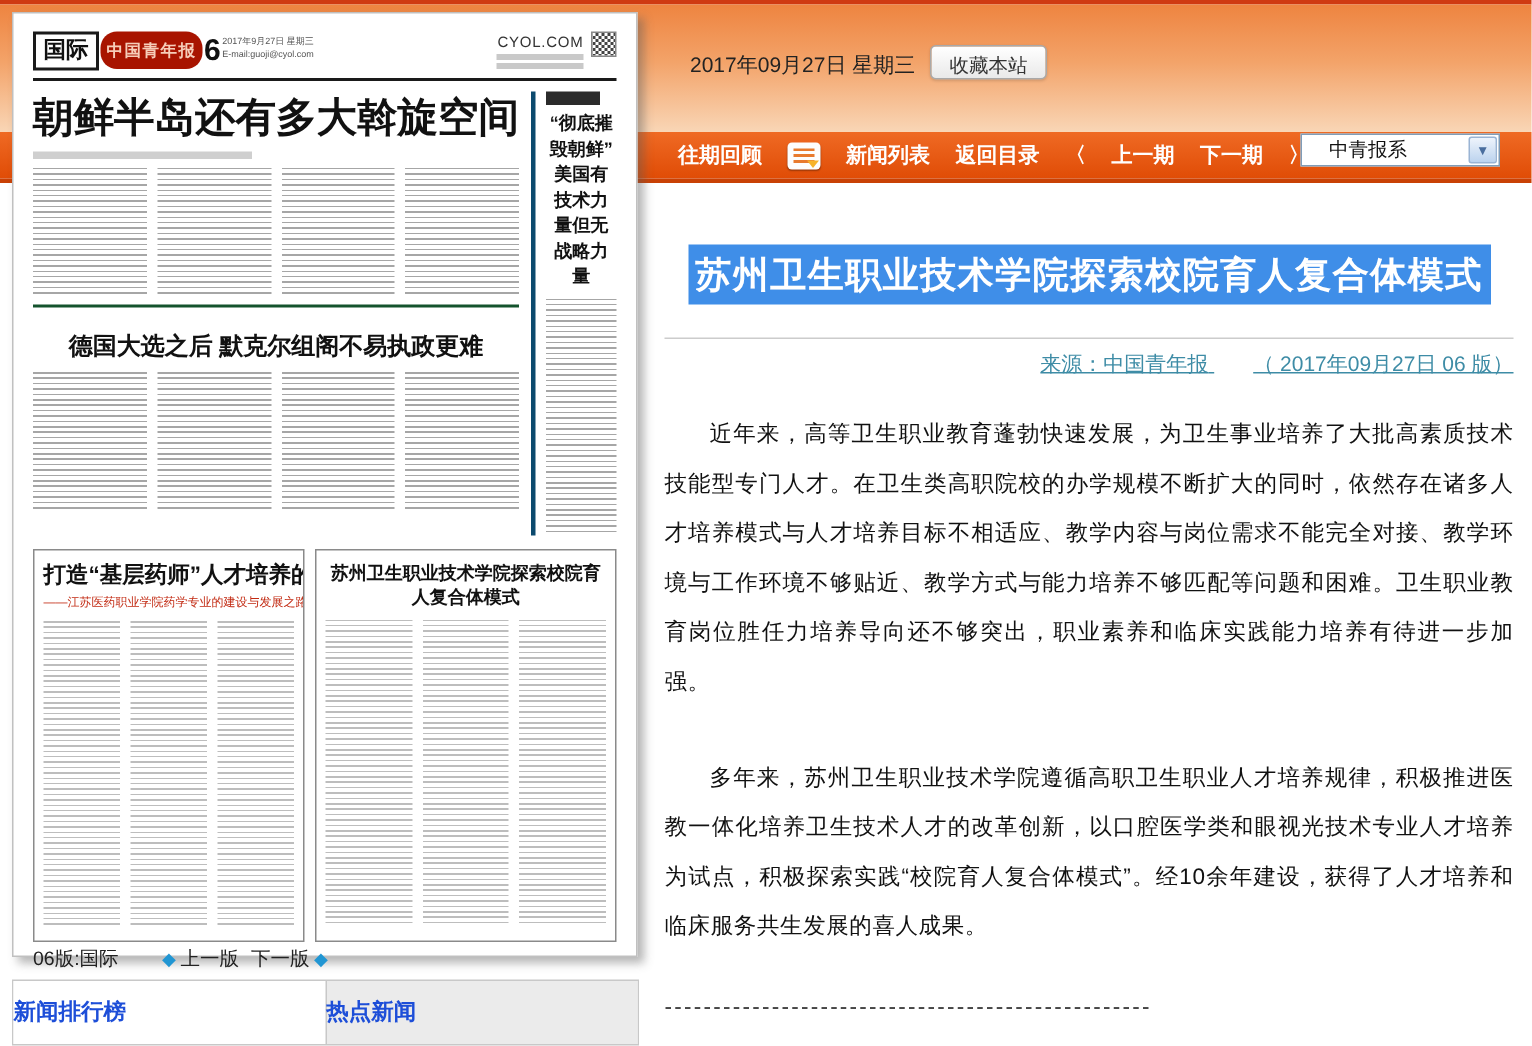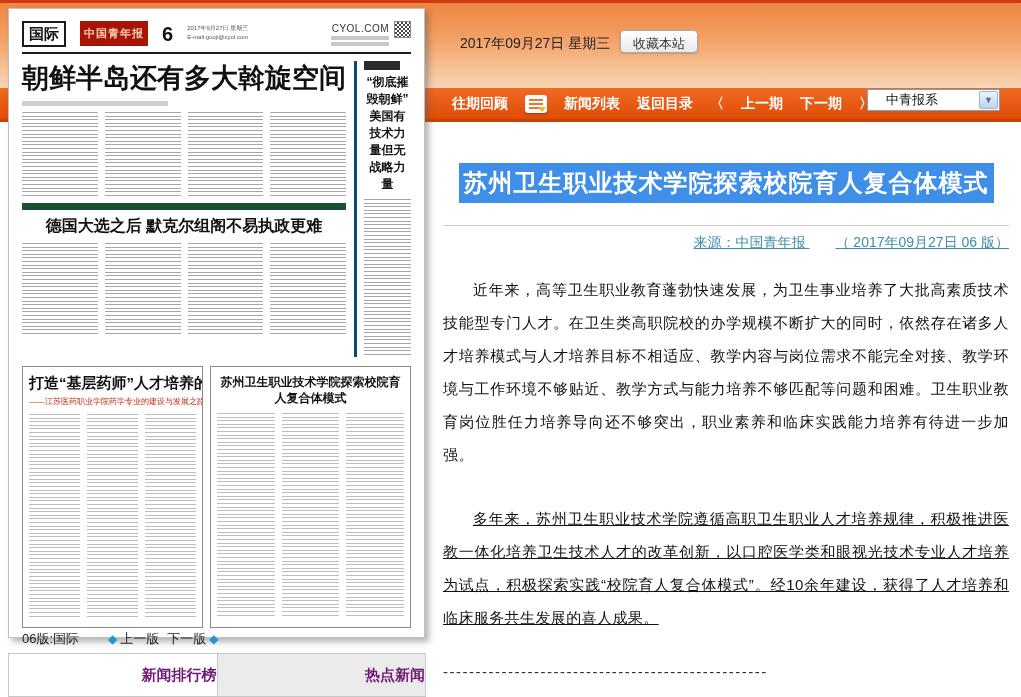--- a/index.html
+++ b/index.html
@@ -73,58 +73,58 @@
     display:inline-block; background:#3f8ee8; color:#fff;
     font-size:24px; font-weight:bold; letter-spacing:1px; padding:4px 5px;
   }
   .art-hr { margin-top:22px; border-top:1px solid #ccc; }
   .art-source { margin-top:8px; text-align:right; font-size:14px; color:#3e8ca6;text-decoration:underline; }
   .art-source .issue { margin-left:26px; }
   .art-body p {
     margin-top:21px; font-size:15px; line-height:33px; letter-spacing:.4px;
     text-align:justify; text-indent:2em; color:#111;
   }
-  .art-body p.gap { margin-top:31px;text-decoration:underline; }
+  .art-body p.gap { margin-top:31px; }
   .art-sep {
     margin-top:29px; font-size:15px; color:#333; letter-spacing:1.5px;
     white-space:nowrap; overflow:hidden;
   }
   
   .paper-card {
     position:absolute; left:8px; top:8px; width:417px; height:630px;
     background:#fff; border:1px solid #c0c0c0;
     box-shadow:4px 4px 6px rgba(90,90,90,.45); padding:12px 13px; z-index:5;
   }
   .sim { background-image:repeating-linear-gradient(to bottom,#a6a6a6 0,#a6a6a6 1px,transparent 1px,transparent 3.6px); }
   .sim-light { background-image:repeating-linear-gradient(to bottom,#bdbdbd 0,#bdbdbd 1px,transparent 1px,transparent 3.6px); }
   .colrow { display:flex; gap:7px; }
   .colrow > div { flex:1; }
-  .np-header { display:flex; align-items:flex-start; gap:14px; border-bottom:2px solid #1a1a1a; padding-bottom:5px; }
+  .np-header { display:flex; align-items:flex-start; gap:1px; border-bottom:2px solid #1a1a1a; padding-bottom:5px; }
   .np-section { font-size:15px; font-weight:900; color:#111; border:2px solid #1a1a1a; padding:3px 5px; line-height:16px; }
   .np-masthead {
     background:#a81400; color:#f6cdb9; font-size:11px; font-weight:bold;
-    padding:5px 4px; letter-spacing:1px; font-family:"Liberation Serif","DejaVu Serif",serif;
+    padding:5px 4px; letter-spacing:1px; font-family:"Liberation Serif","DejaVu Serif",serif;border-radius:11px;
   }
   .np-page6 { font-size:20px; font-weight:900; color:#111; line-height:26px; }
   .np-tiny { font-size:6px; color:#555; line-height:9px; padding-top:3px; }
   .np-spacer { flex:1; }
   .np-topright { display:flex; align-items:flex-start; gap:5px; }
   .np-trtext { text-align:right; padding-top:2px; }
   .np-trtext .micro { width:58px; height:4px; margin:2px 0 0 auto; background:#c9c9c9; }
   .np-site { font-size:10px; font-weight:normal; color:#333; letter-spacing:.5px; }
   .np-qr {
     width:17px; height:17px; border:1px solid #888;
     background:repeating-conic-gradient(#444 0 25%, #fff 0 50%); background-size:4px 4px;
   }
   .np-main { display:flex; gap:8px; margin-top:7px; }
   .np-left { flex:2.05; }
   .np-headline { font-size:27px; font-weight:900; color:#111; letter-spacing:0; line-height:34px; white-space:nowrap; }
   .np-byline { width:45%; height:5px; background:#cfcfcf; margin:6px 0 6px 0; }
   .np-cols1 { height:84px; }
-  .np-mid { border-top:7px solid #14532d; margin-top:7px; padding-top:6px; }
+  .np-mid { border-top:2px solid #14532d; margin-top:7px; padding-top:16px; }
   .np-mid-headline { font-size:16px; font-weight:900; color:#111; text-align:center; white-space:nowrap; }
   .np-cols2 { height:92px; margin-top:6px; }
   .np-right { flex:1; border-left:3px solid #0c4a6e; padding-left:7px; }
   .np-tag { width:36px; height:9px; background:#2b2b2b; margin-bottom:4px; }
   .np-side-h { font-size:12px; font-weight:900; color:#111; text-align:center; line-height:17px; }
   .np-side-sim { height:158px; margin-top:6px; }
   .np-boxes { display:flex; gap:7px; margin-top:9px; height:262px; }
   .np-box { border:1px solid #8a8a8a; padding:7px 6px; overflow:hidden; }
   .np-box1 { flex:1; }
   .np-box2 { flex:1.12; }
@@ -135,22 +135,22 @@
   .np-footer { margin-top:2px; display:flex; align-items:center; font-size:13px; color:#222; }
   .np-footer .pg { margin-right:26px; }
   .np-footer .dia { color:#2196d3; font-size:12px; margin:0 3px; }
   .np-footer .lnk { cursor:pointer; }
   
   .tabs {
     position:absolute; left:8px; top:653px; width:418px; height:44px;
     border:1px solid #c8c8c8; display:flex; background:#fff; z-index:5;
   }
   .tab {
-    flex:1; text-align:right; line-height:41px; font-size:15px; font-weight:bold;
-    color:#701a75; cursor:pointer;
+    flex:1; text-align:left; line-height:41px; font-size:15px; font-weight:bold;
+    color:#1d4ed8; cursor:pointer;
   }
   .tab-active { background:#fff; border-right:1px solid #c8c8c8; }
   .tab-idle { background:#ebebeb; }
 </style>
 </head>
 <body>
 
 <div class="top-line"></div>
 <div class="header-band">
   <div class="hdr-date">2017年09月27日  星期三</div>

